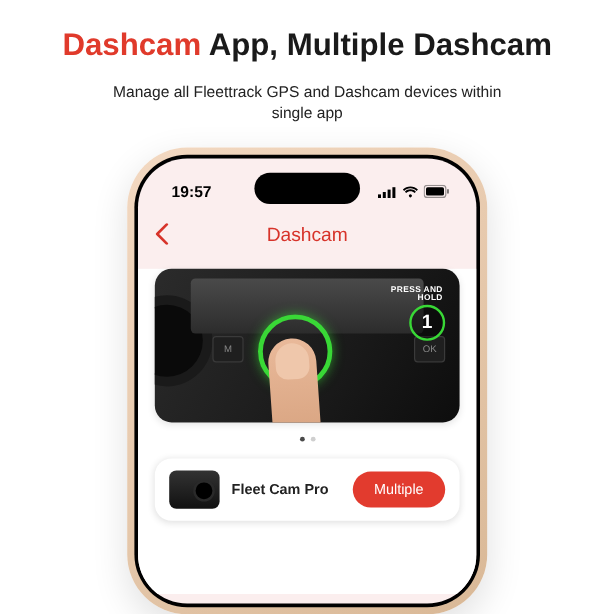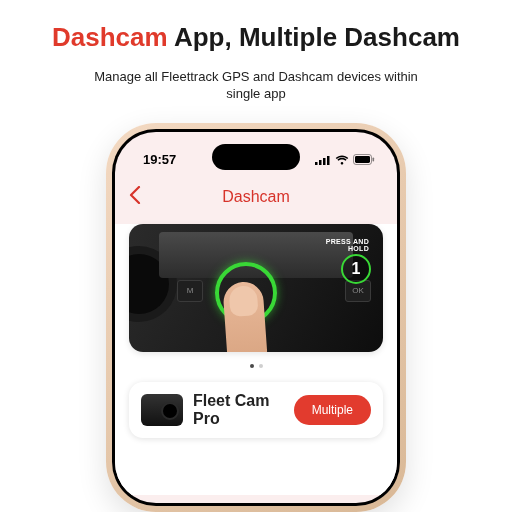--- a/index.html
+++ b/index.html
@@ -186,21 +186,21 @@
     border-radius: 6px;
     position: relative;
   }
   .device-thumb::after{
     content:""; position:absolute; right:4px; top:8px;
     width:14px; height:14px; background:#000;
     border:2px solid #2a2a2a; border-radius:50%;
   }
   .device-name {
     flex: 1;
-    font-size: 16px; font-weight: 600; color: #222;
+    font-size: 12px; font-weight: 600; color: #222;
   }
   .connect-btn {
     background: #e23b2e;
     color: #fff;
     border: none;
     border-radius: 18px;
     padding: 8px 18px;
     font-size: 12px; font-weight: 500;
     cursor: pointer;
   }

